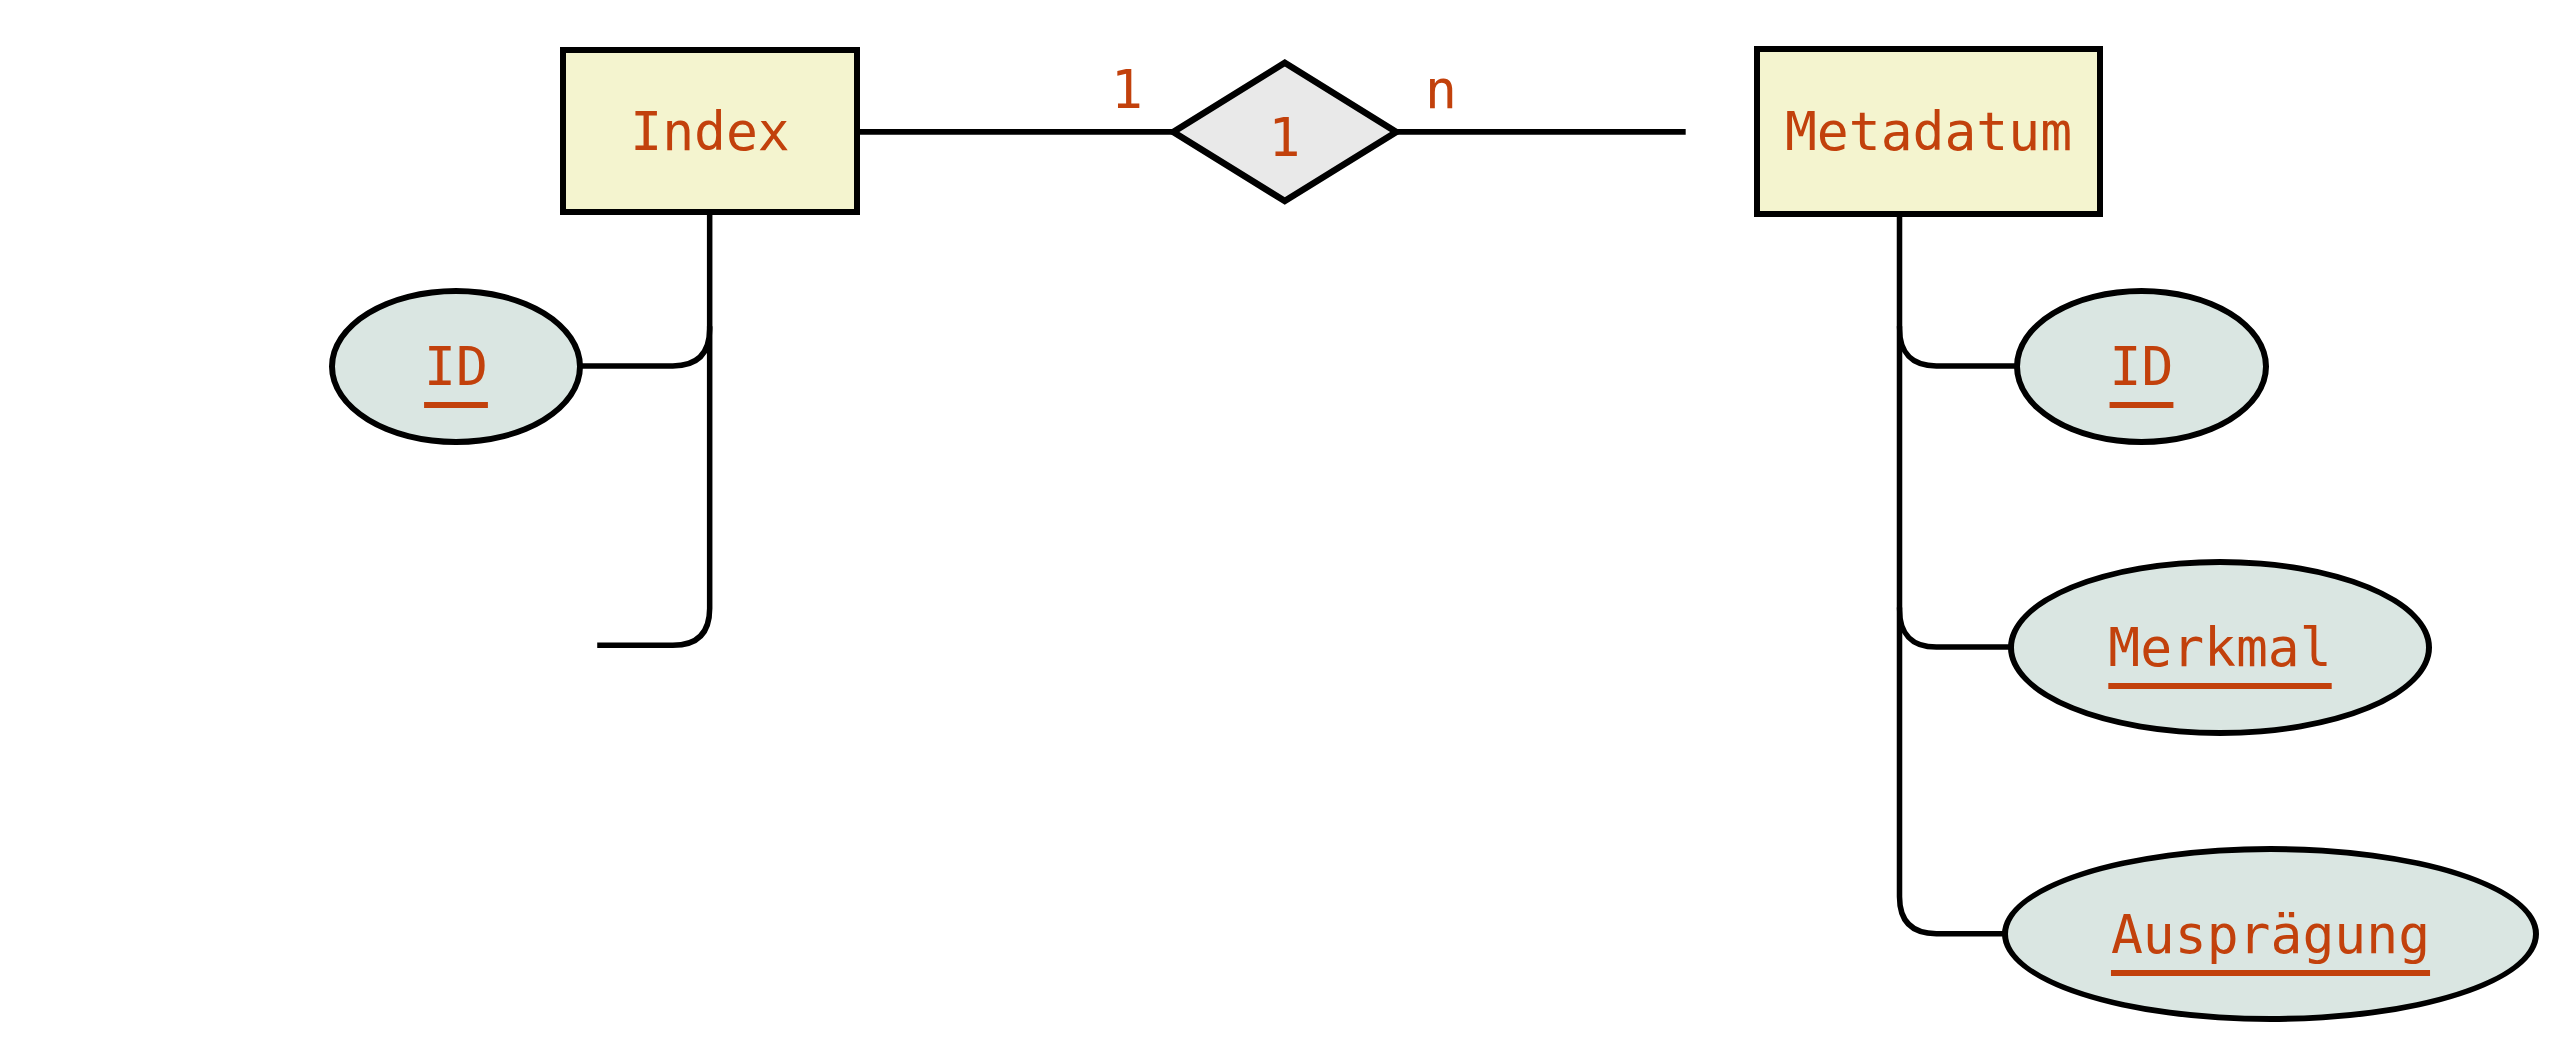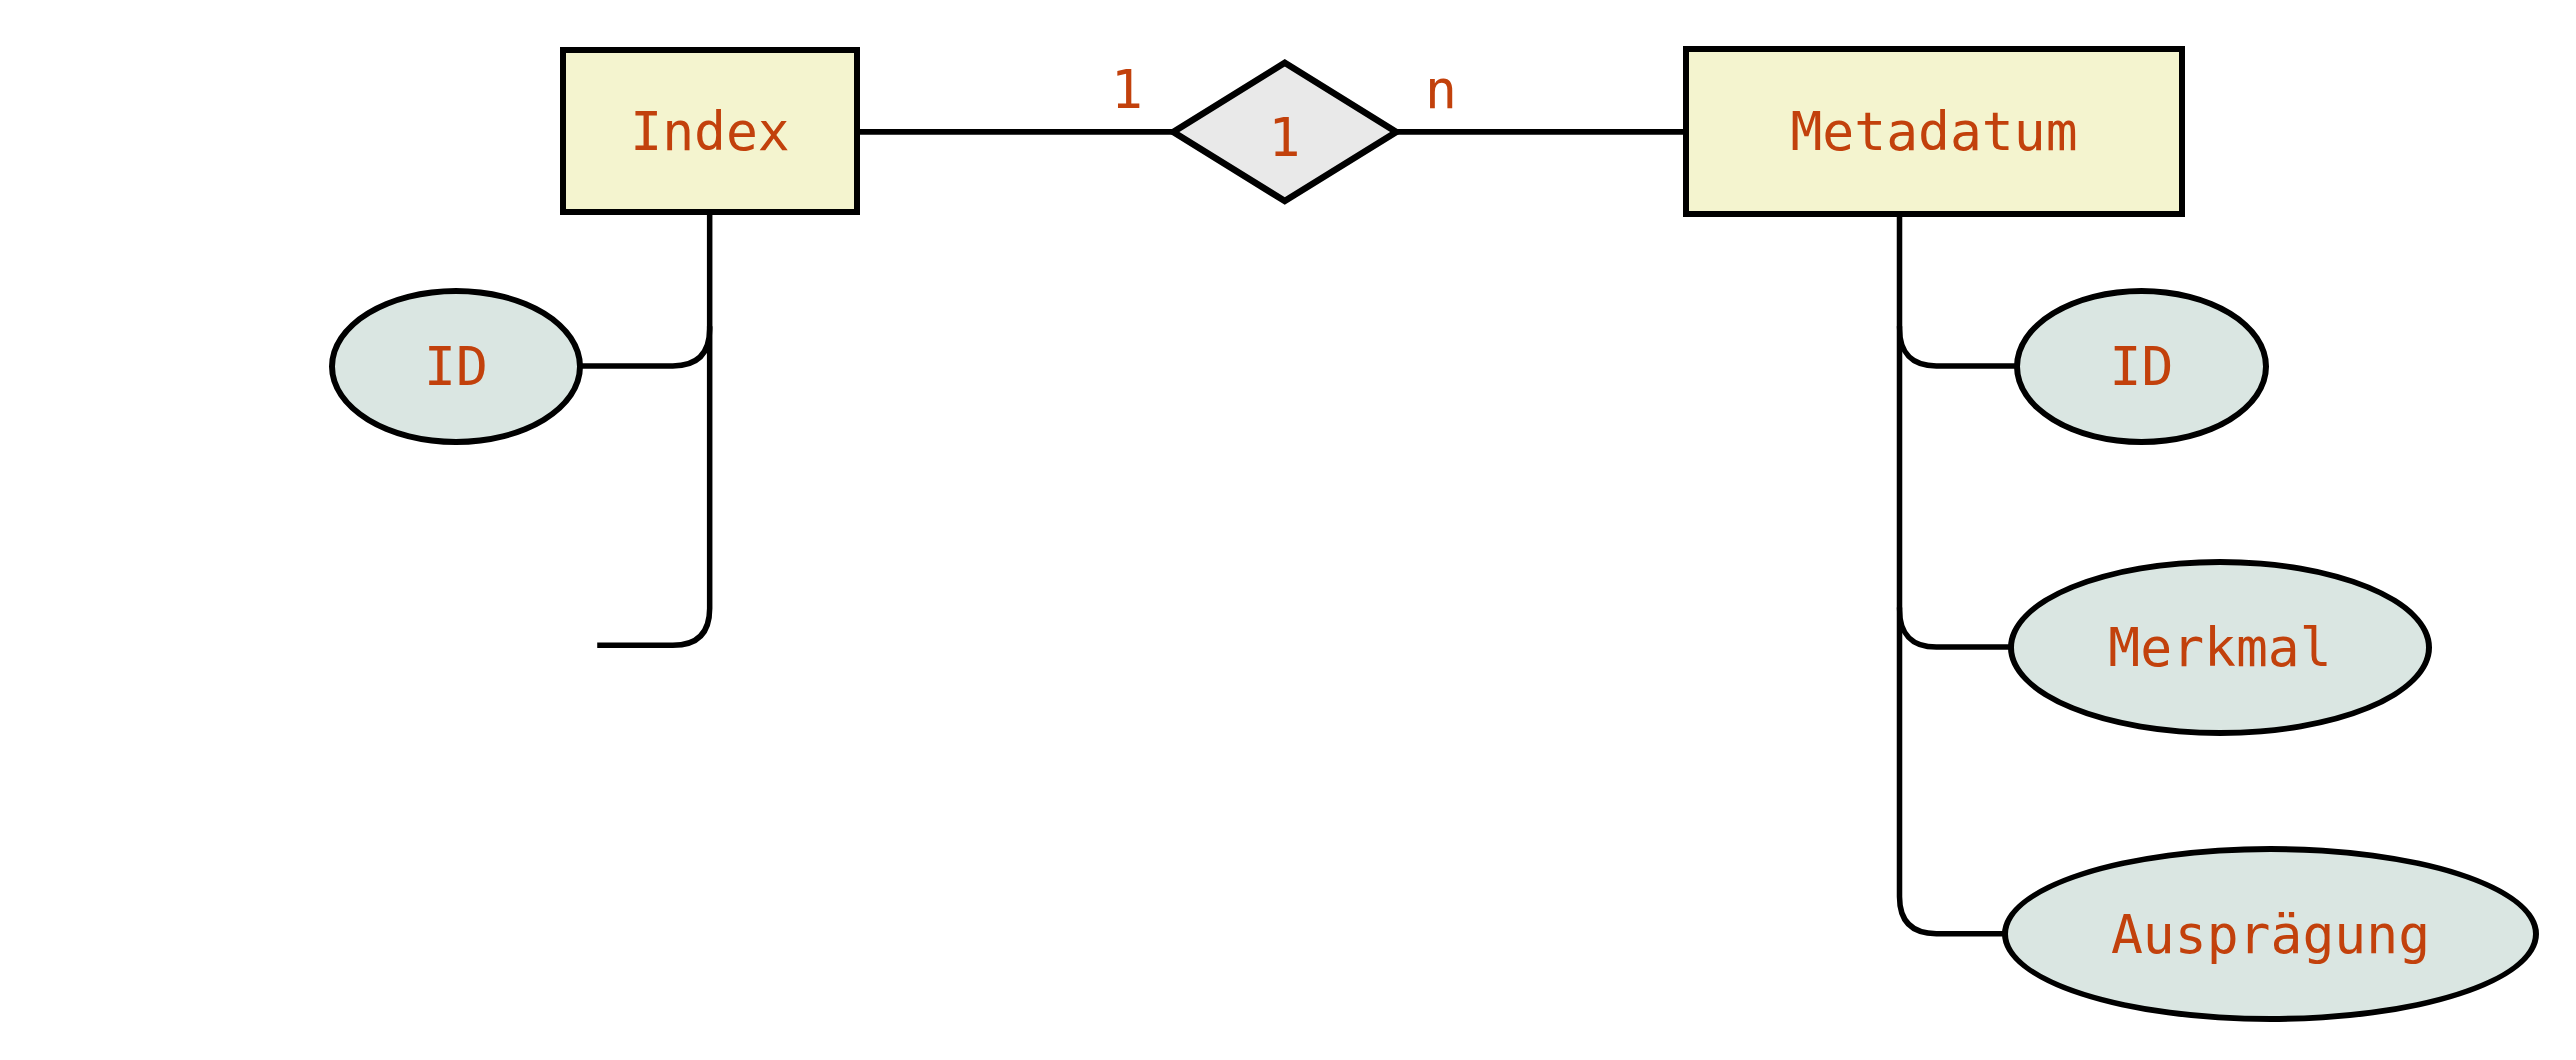--- a/index.html
+++ b/index.html
@@ -48,20 +48,21 @@
   .entity {
     background: var(--entity-fill, #f4f4cf);
     border: 6.5px solid var(--stroke, #000);
   }
   .attribute {
     background: var(--attribute-fill, #dae6e2);
     border: 6.5px solid var(--stroke, #000);
     border-radius: 50%;
   }
   .pk {
+    text-decoration: underline;
     text-decoration-thickness: 5.5px;
     text-underline-offset: 16.6px;
   }
   .card-label {
     position: absolute;
     width: 74px;
     height: 59px;
     display: flex;
     align-items: center;
     justify-content: center;
@@ -101,21 +102,21 @@
 
     <path class="edge" d="M 2061 357 Q 2061 397 2101 397 L 2185 397"></path>
 
     <path class="edge" d="M 2061 662 Q 2061 702 2101 702 L 2180 702"></path>
 
     <polygon class="diamond-shape" points="1273,143 1394,68 1515,143 1394,218"></polygon>
   </svg>
 
   <div class="node entity" style="left:560px; top:47px; width:300px; height:168px;">Index</div>
 
-  <div class="node entity" style="left:1683px; top:46px; width:502px; height:171px;">Metadatum</div>
+  <div class="node entity" style="left:1754px; top:46px; width:349px; height:171px;">Metadatum</div>
 
   <div class="diamond-label">1</div>
 
   <div class="card-label" style="left:1090px; top:60px;">1</div>
 
   <div class="card-label" style="left:1404px; top:60px;">n</div>
 
   <div class="node attribute pk" style="left:329px; top:288px; width:254px; height:157px;">ID</div>
 
 

